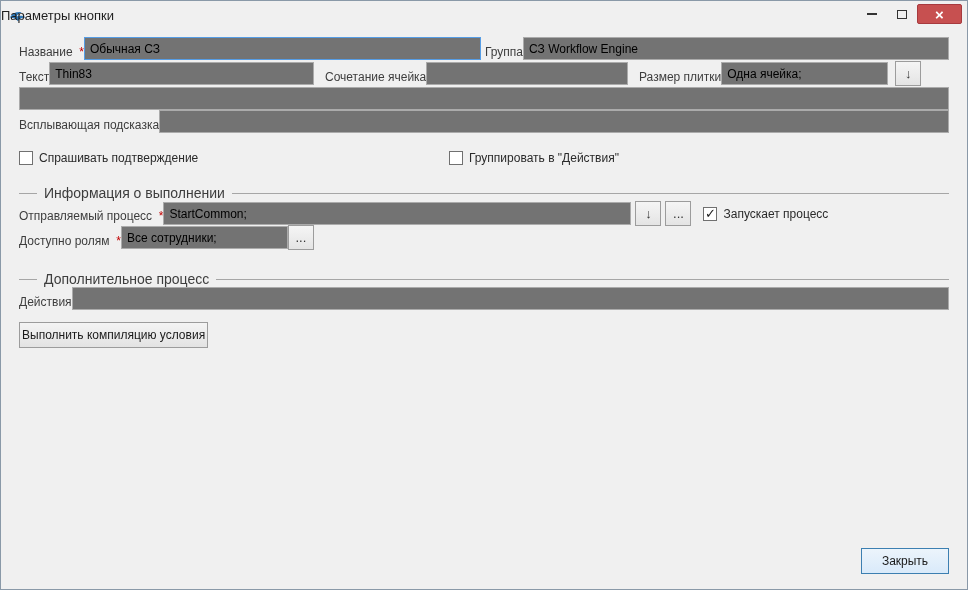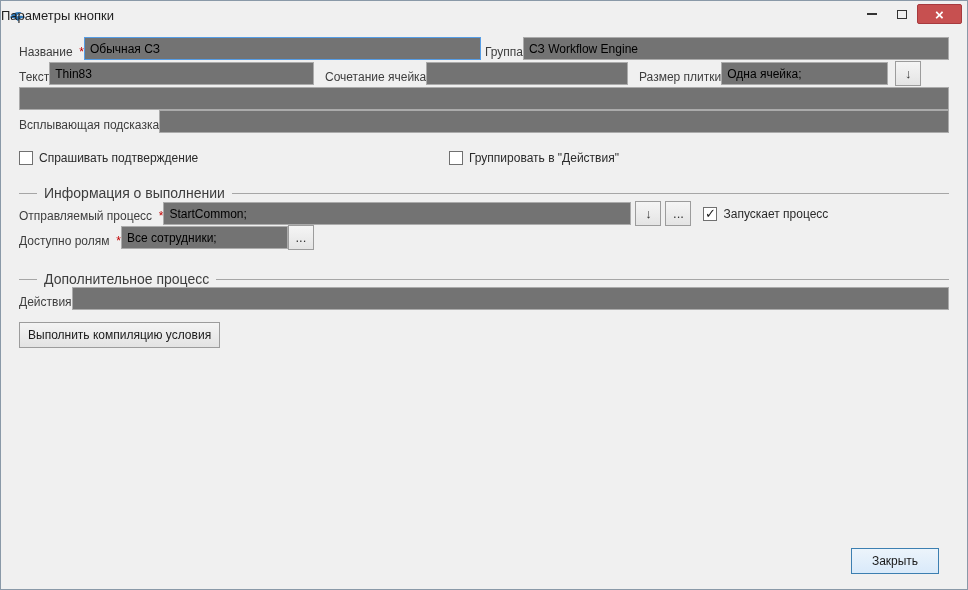--- a/index.html
+++ b/index.html
@@ -42,25 +42,25 @@
   .box .mark { display: none; font-size: 13px; font-weight: bold; color: #1a1a1a; line-height: 1;
     margin-top: -1px; }
   .box.checked .mark { display: block; }
 
   .section { display: flex; align-items: center; font-size: 14px; color: #3d3d3d; margin-top: 20px; }
   .section::before { content: ""; width: 18px; height: 1px; background: #a6a6a6; margin-right: 7px; }
   .section .line { flex: 1; height: 1px; background: #a6a6a6; margin-left: 7px; }
 
   .btn { background: linear-gradient(#f4f4f4, #e3e3e3); border: 1px solid #9c9c9c;
     font-family: "Liberation Sans", "DejaVu Sans", sans-serif; font-size: 12px; color: #1a1a1a;
-    padding: 5px 8px; cursor: default; }
+    padding: 5px 2px; cursor: default; }
   .btn.default { border: 1px solid #3c7fb1; background: linear-gradient(#ecf4fb, #d9eafa);
     min-width: 88px; }
 
-  .footer { position: absolute; right: 28px; bottom: 15px; }
+  .footer { position: absolute; right: 18px; bottom: 15px; }
 </style>
 </head>
 <body>
 
 <div class="window">
 
   <div class="titlebar">
     <svg class="app-icon" viewBox="0 0 24 20">
       <path d="M1 12 C5 6, 10 4, 17 5 C13 7, 11 8.5, 10 10.5 C14 9, 18.5 9.5, 23 12
                C18 11.5, 14.5 13, 12 17 C10.5 14.5, 6 12.5, 1 12 Z" fill="#2e78b8"></path>

